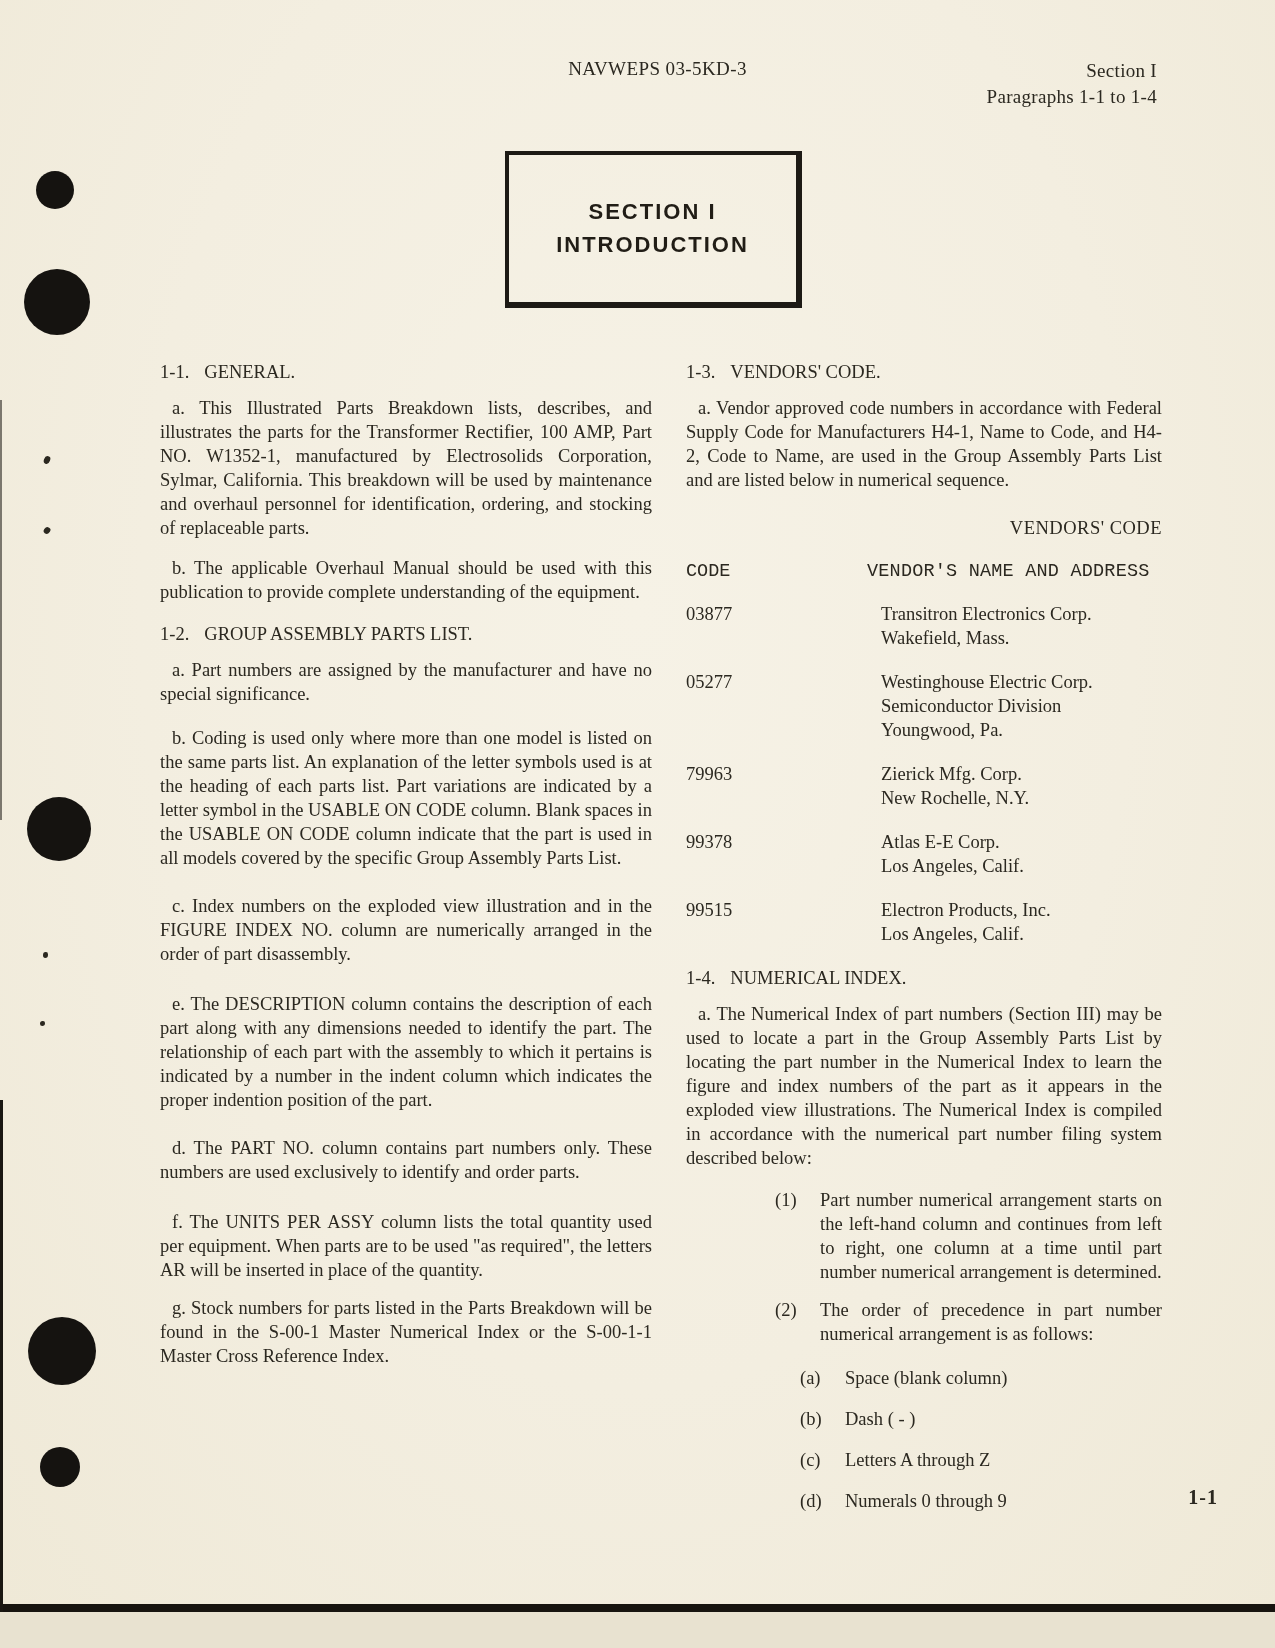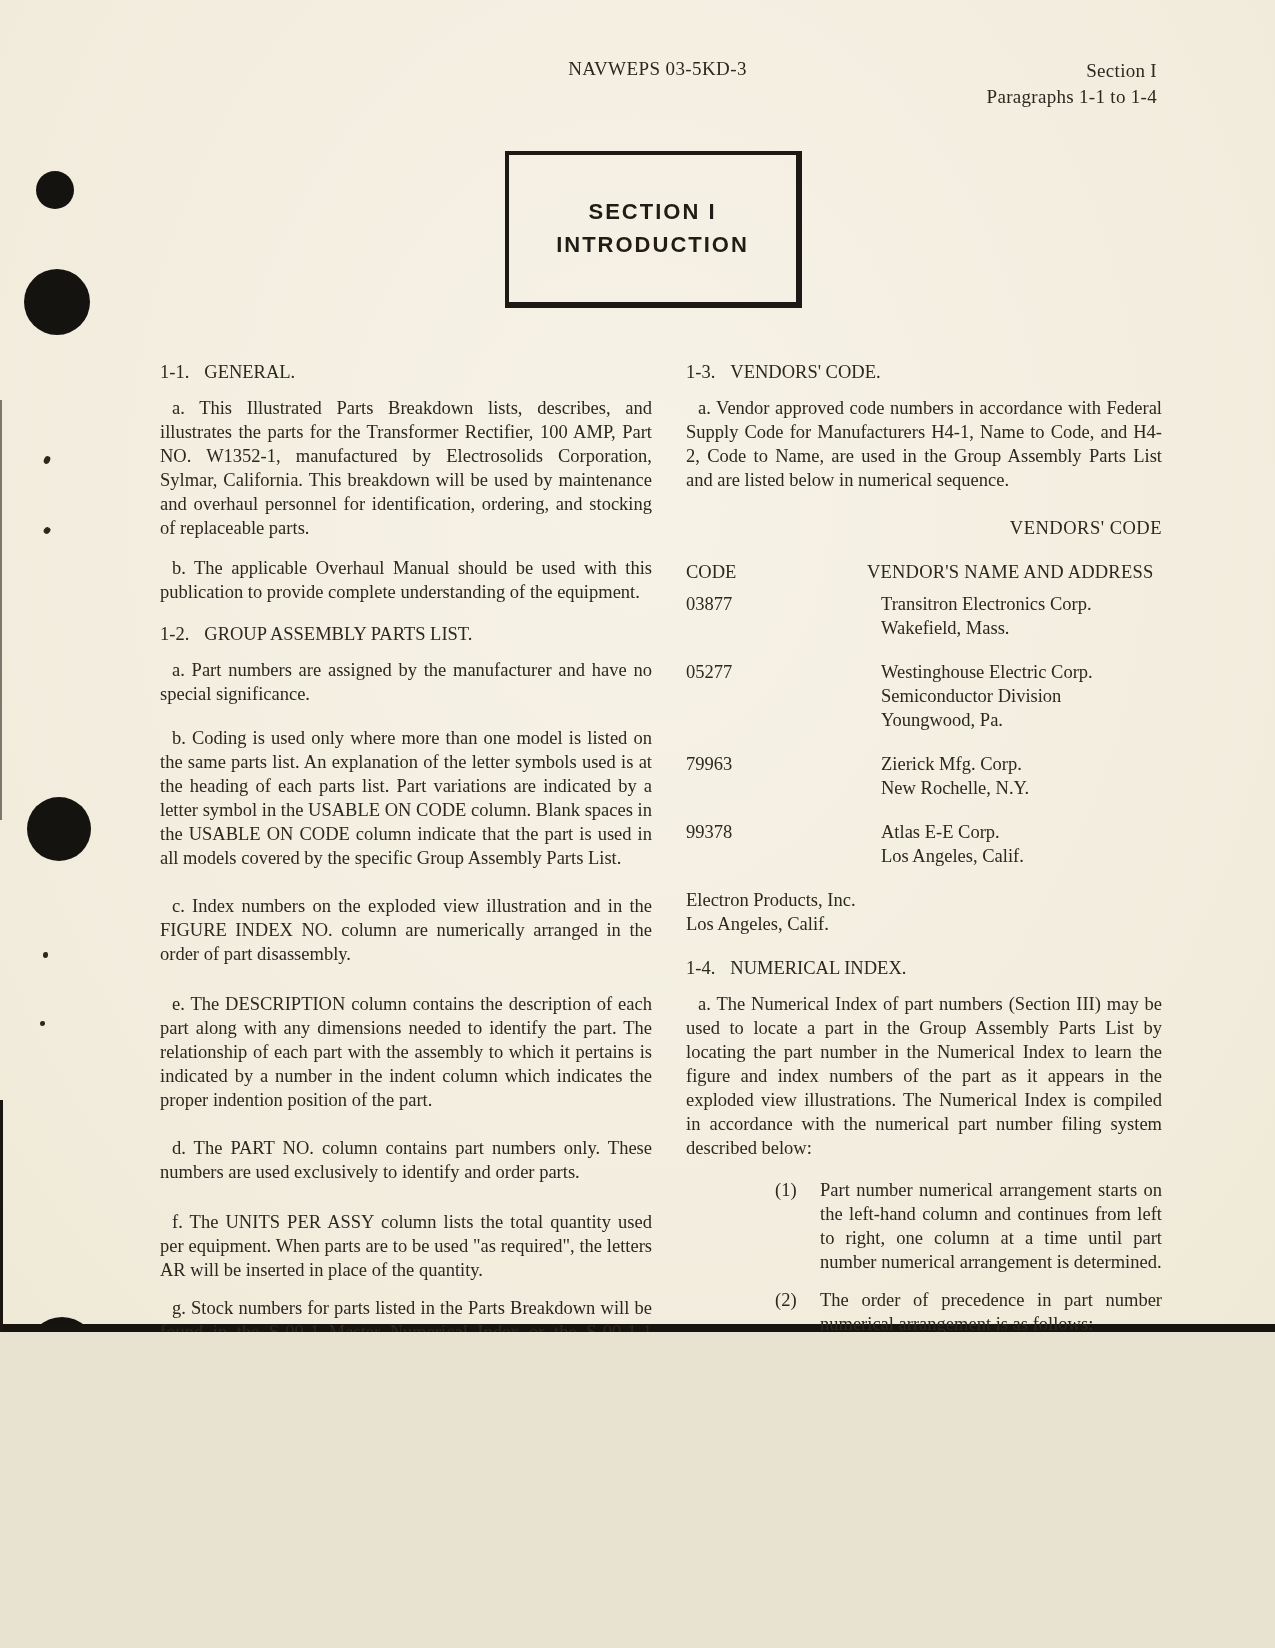--- a/index.html
+++ b/index.html
@@ -1,21 +1,21 @@
 <!DOCTYPE html>
 <html><head>
 <meta charset="utf-8">
 <style>
   html, body { margin: 0; padding: 0; }
   body { background: #e8e2d0; }
 
   .page {
     position: relative;
     width: 1275px;
-    height: 1332px;
+    height: 1612px;
     margin: 0 auto;
     background: radial-gradient(ellipse at 50% 38%, #f6f2e6 0%, #f3eee0 55%, #efe9d7 100%);
     font-family: "Liberation Serif", serif;
     color: #2b2820;
     overflow: hidden;
   }
 
   
   .hole { position: absolute; background: #151310; border-radius: 50%; }
   .hole-1 { left: 36px;  top: 171px;  width: 38px; height: 38px; }
@@ -64,37 +64,37 @@
   .heading-space { margin-top: 18px; }
 
   .para { margin: 0; text-align: justify; text-indent: 12px; }
   .mb16 { margin-bottom: 16px; } .mb18 { margin-bottom: 18px; }
   .mb20 { margin-bottom: 20px; } .mb24 { margin-bottom: 24px; }
   .mb26 { margin-bottom: 26px; } .mb14 { margin-bottom: 14px; }
 
   
   .vendors-title { text-align: right; margin: 24px 0 20px 0; letter-spacing: 0.5px; }
   .vrow { display: flex; margin-bottom: 20px; }
-  .vrow-head { margin-bottom: 8px; }
+  .vrow-head { margin-bottom: 18px; font-family: Liberation Mono, monospace; }
   .vcode { width: 195px; flex: none; }
   .vname { flex: 1; }
   .vname-head { margin-left: -14px; letter-spacing: 0.2px; }
 
   
   .num-item { display: flex; margin: 0 0 14px 89px; }
   .num-label { width: 45px; flex: none; }
   .num-text { flex: 1; text-align: justify; }
   .sub-item { display: flex; margin: 0 0 17px 114px; }
   .sub-label { width: 45px; flex: none; }
   .sub-text { flex: 1; }
 
   
   .page-number {
     position: absolute; top: 1486px; right: 57px;
-    font-size: 24px; font-weight: 700; letter-spacing: 1px;
+    font-size: 20px; font-weight: 700; letter-spacing: 1px;
   }
 </style>
 </head>
 <body>
 
 <div class="page">
 
   <div class="hole hole-1"></div>
   <div class="hole hole-2"></div>
   <div class="hole hole-3"></div>
@@ -173,20 +173,21 @@
 
       <div class="vrow">
         <div class="vcode">99378</div>
         <div class="vname">
           <div>Atlas E-E Corp.</div>
           <div>Los Angeles, Calif.</div>
         </div>
       </div>
 
       <div class="vrow">
+        <div class="vcode">99515</div>
         <div class="vname">
           <div>Electron Products, Inc.</div>
           <div>Los Angeles, Calif.</div>
         </div>
       </div>
     </div>
 
     <h2 class="heading" style="margin-top:4px;"><span class="h-num">1-4.</span><span>NUMERICAL INDEX.</span></h2>
     <p class="para mb18">a.  The Numerical Index of part numbers (Section III) may be used to locate a part in the Group Assembly Parts List by locating the part number in the Numerical Index to learn the figure and index numbers of the part as it appears in the exploded view illustrations.  The Numerical Index is compiled in accordance with the numerical part number filing system described below:</p>
 

